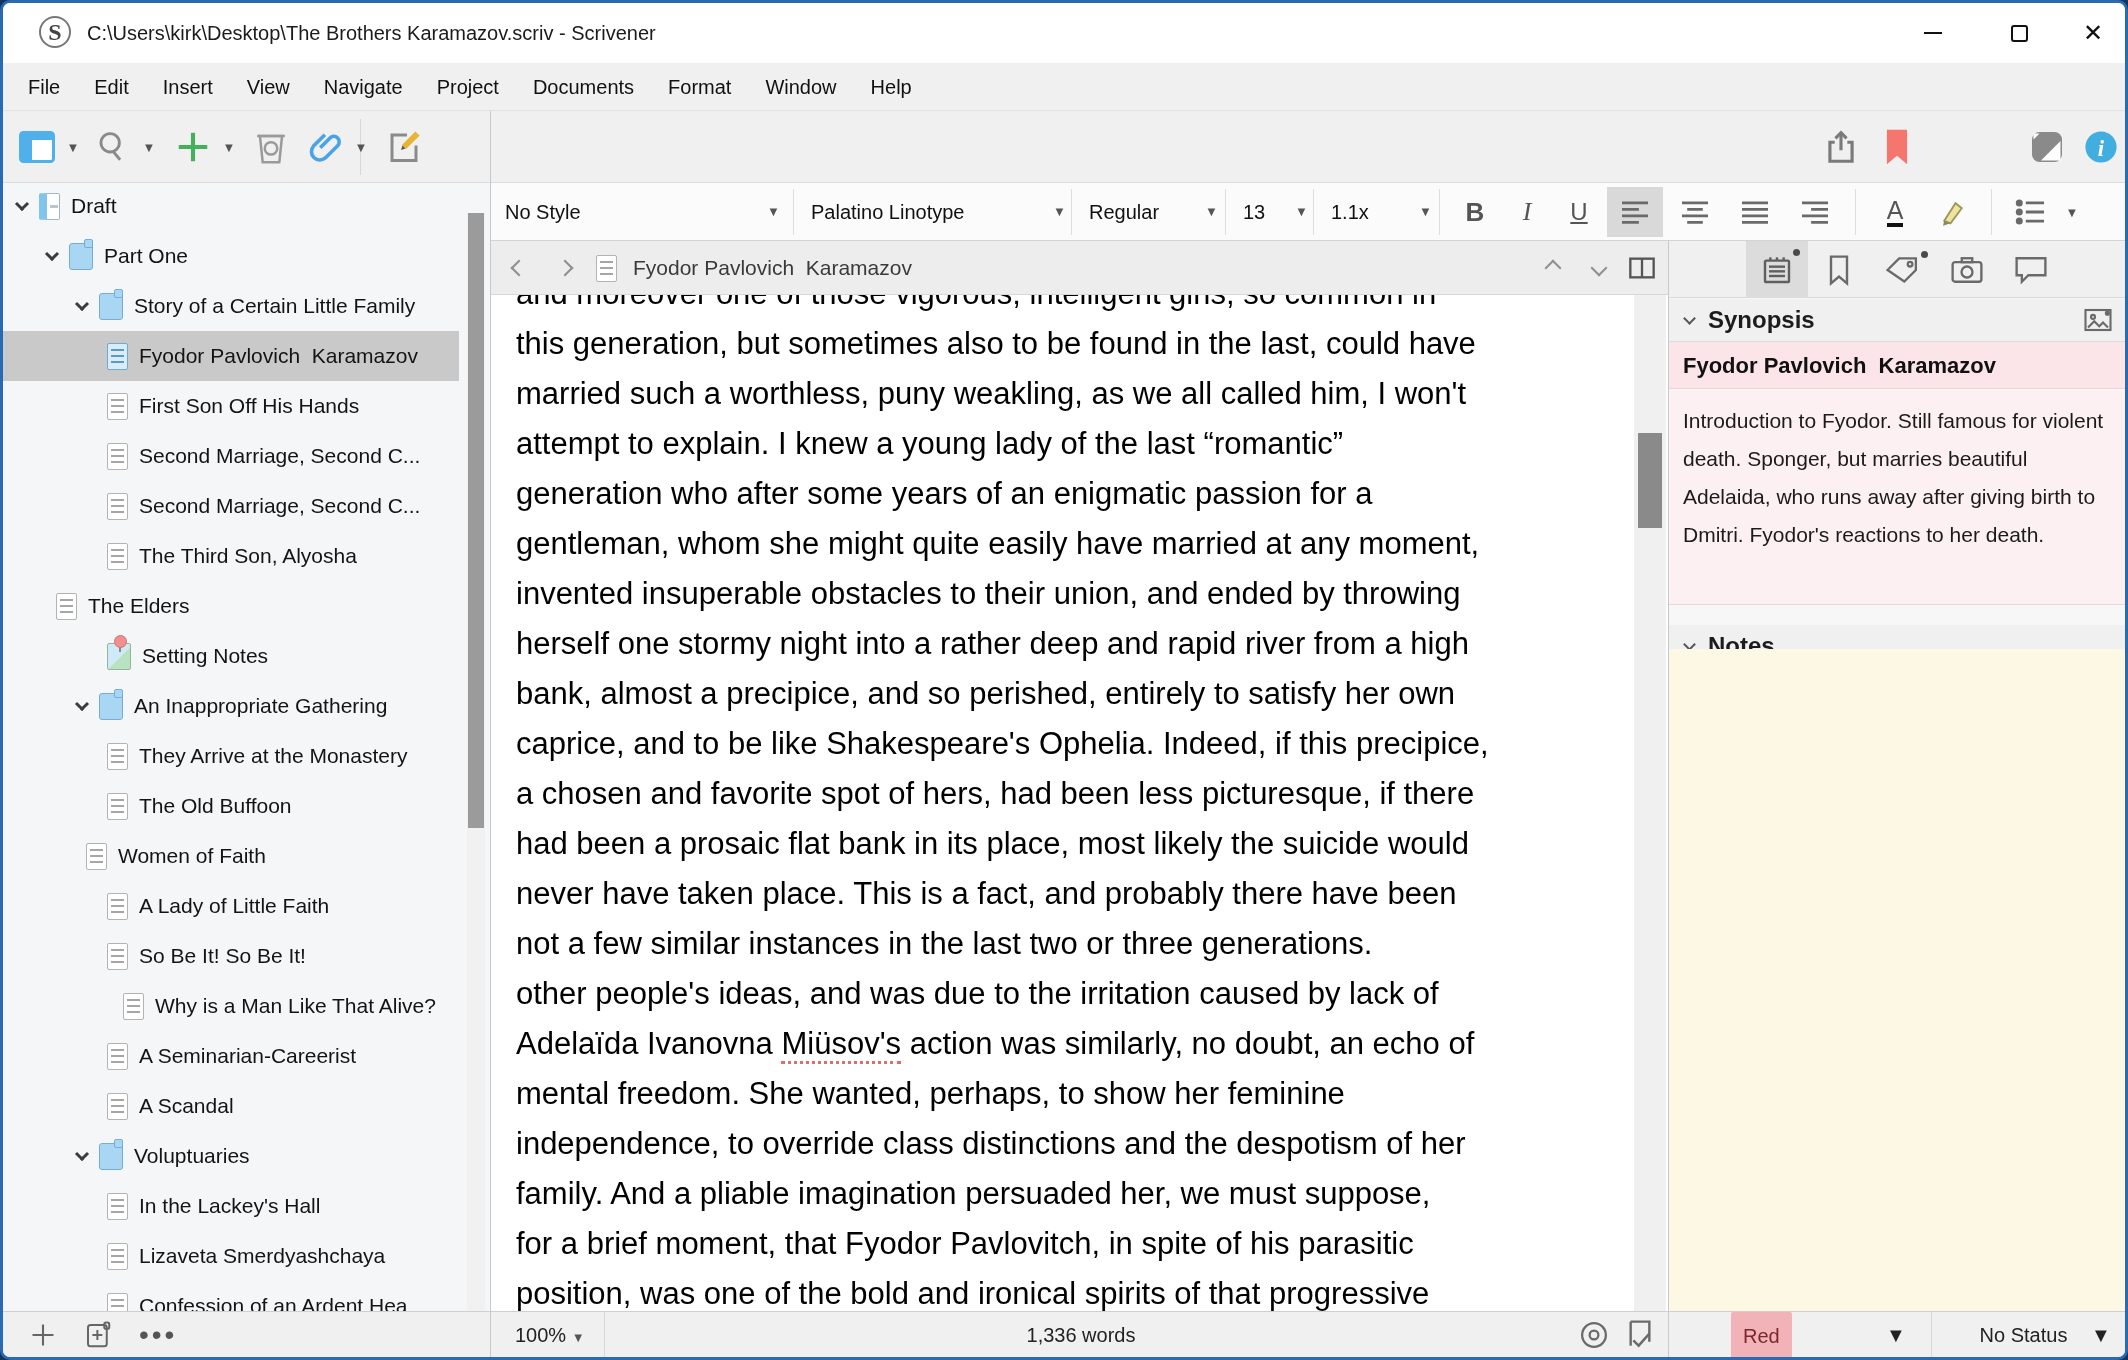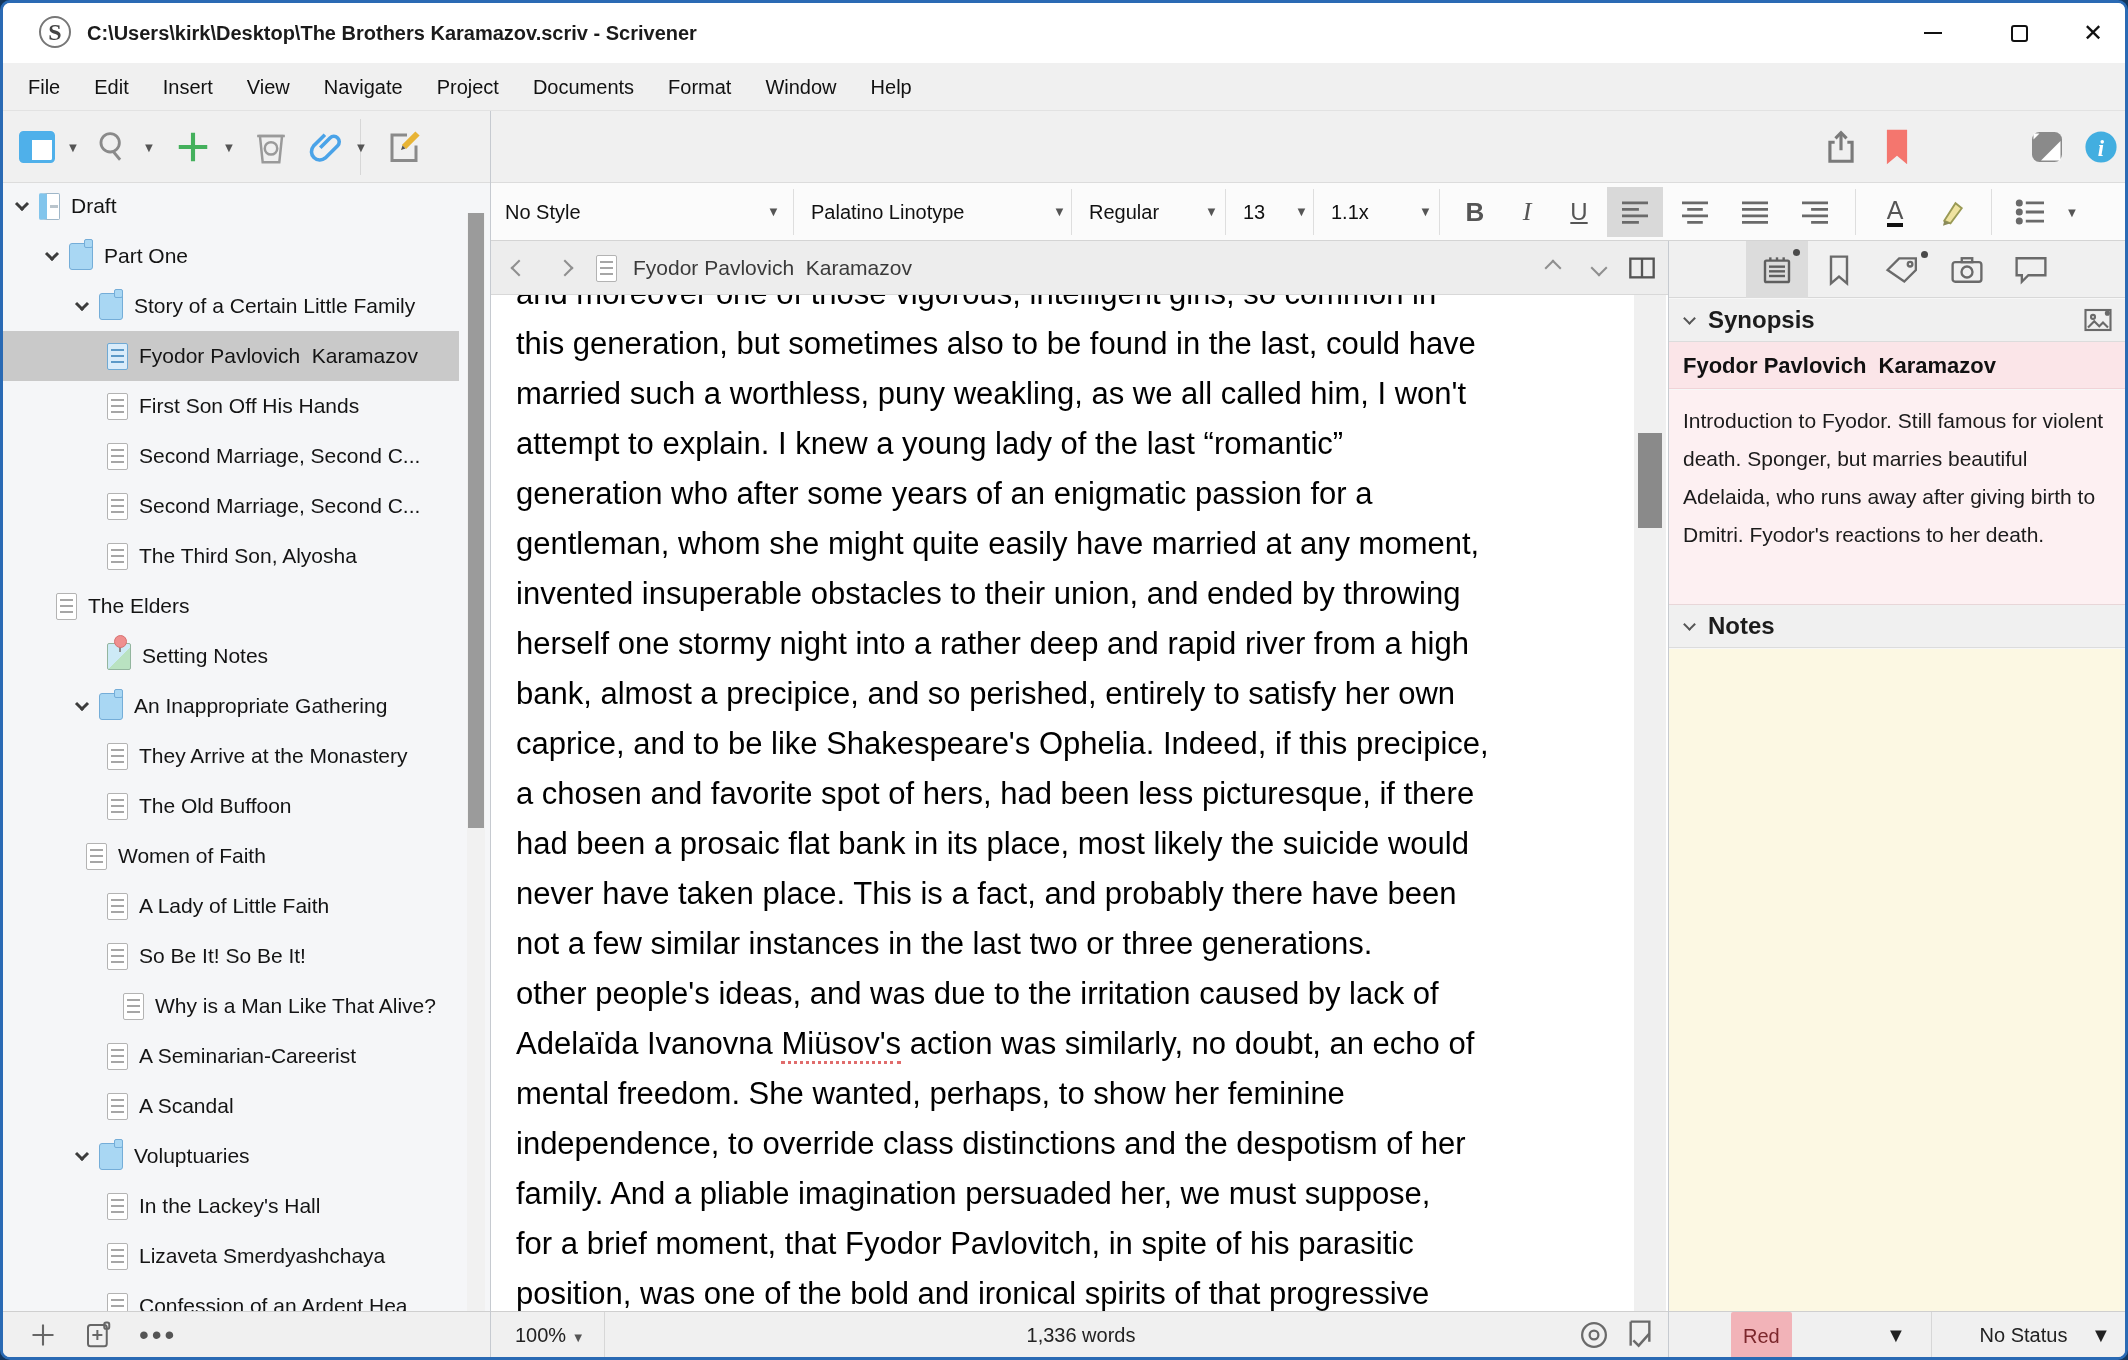--- a/index.html
+++ b/index.html
@@ -5,21 +5,21 @@
   * { margin:0; padding:0; box-sizing:border-box; }
   html,body { width:2128px; height:1360px; background:#14365c; font-family:"Liberation Sans", sans-serif; }
   .win { position:absolute; left:0; top:0; width:2128px; height:1360px;
          border:3px solid #2a6ab4; border-radius:10px; overflow:hidden; background:#f0f0f0; }
 
   
   .titlebar { position:absolute; left:0; top:0; right:0; height:60px; background:#ffffff; }
   .app-logo { position:absolute; left:36px; top:13px; width:32px; height:32px; border:2px solid #777;
               border-radius:50%; color:#444; font-family:"Liberation Serif",serif; font-size:24px;
               text-align:center; line-height:28px; font-weight:bold; background:#fff; }
-  .title-text { position:absolute; left:84px; top:0; height:52px; line-height:60px; font-size:20px; color:#1b1b1b; white-space:pre;font-weight:bold; }
+  .title-text { position:absolute; left:84px; top:0; height:52px; line-height:60px; font-size:20px; color:#1b1b1b; white-space:pre; }
   .winctl { position:absolute; top:0; height:60px; width:64px; display:flex; align-items:center; justify-content:center; }
   .wc-min { right:160px; } .wc-max { right:74px; } .wc-close { right:0px; }
   .wc-min span { width:18px; height:2px; background:#111; display:block; }
   .wc-max span { width:17px; height:17px; border:2px solid #111; border-radius:3px; display:block; }
   .wc-close span { font-size:24px; color:#111; line-height:1; }
 
   
   .menubar { position:absolute; left:0; top:60px; right:0; height:48px; background:#f0f0f0;
              border-bottom:1px solid #e2e2e2; display:flex; align-items:center; padding-left:8px; }
   .menu-item { font-size:20px; color:#111; padding:0 17px; height:48px; line-height:48px; }
@@ -111,21 +111,21 @@
   .it-dot { position:absolute; width:7px; height:7px; border-radius:50%; background:#4a4a4a; }
   .insp-sec { position:absolute; left:0; right:0; height:43px; background:#f0f0f0; border-bottom:1px solid #dcdcdc;
               display:flex; align-items:center; }
   .sec-chv { width:9px; height:9px; border-right:2.5px solid #555; border-bottom:2.5px solid #555;
              transform:rotate(45deg); margin:-4px 14px 0 16px; }
   .sec-label { font-size:24px; font-weight:bold; color:#1c1c1c; }
   .syn-title { position:absolute; left:0; right:0; top:101px; height:47px; background:#fbe5e8; border-bottom:1px solid #f0d3d7;
                line-height:47px; padding-left:14px; font-size:22px; font-weight:bold; color:#111; white-space:pre; }
   .syn-body { position:absolute; left:0; right:0; top:149px; height:215px; background:#fdf0f2; border-bottom:1px solid #e8d6d8;
               padding:12px 14px; font-size:21px; line-height:38px; color:#1b1b1b; }
-  .notes-head { top:364px; }
+  .notes-head { top:384px; }
   .notes-body { position:absolute; left:0; right:0; top:408px; bottom:0; background:#fcf8e3; }
   svg { display:block; }
 </style>
 </head>
 <body>
 
 <div class="win">
 
   <div class="titlebar">
     <div class="app-logo">S</div>

